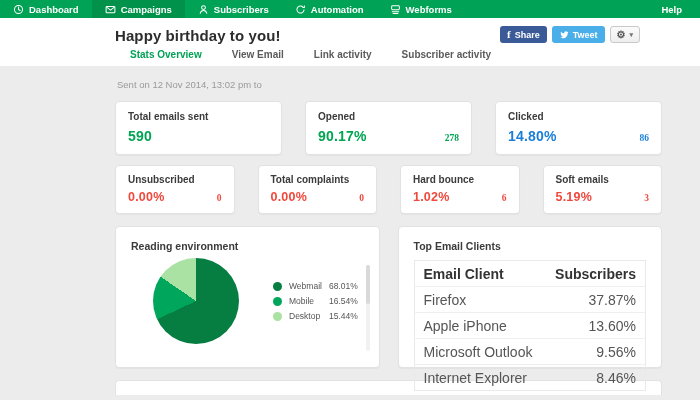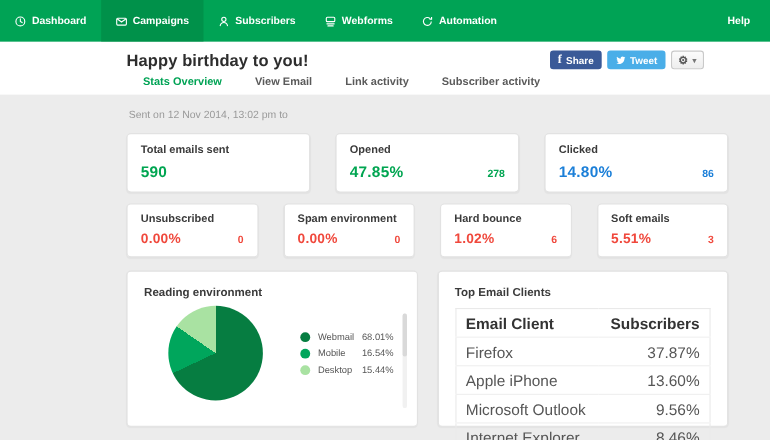--- a/index.html
+++ b/index.html
@@ -5,21 +5,21 @@
   * { box-sizing: border-box; margin: 0; padding: 0; }
   html,body { width:700px; height:400px; }
   body {
     font-family:"Liberation Sans", sans-serif;
     background:#ececec;
     overflow:hidden;
     -webkit-font-smoothing:antialiased;
   }
   
   .topnav {
-    height:38px; background:#00a355; display:flex; align-items:stretch;
+    height:18px; background:#00a355; display:flex; align-items:stretch;
     color:#fff; font-size:9.5px; font-weight:bold;
   }
   .nav-item { display:flex; align-items:center; gap:5px; padding:0 13px; cursor:pointer; }
   .nav-item.active { background:#00914a; }
   .nav-item svg { display:block; }
   .nav-help { margin-left:auto; display:flex; align-items:center; padding:0 18px; cursor:pointer; }
   
   header { background:#ffffff; height:48px; padding-left:115px; position:relative; }
   .page-title { font-size:15px; font-weight:bold; color:#2d2d2d; padding-top:9px; letter-spacing:.1px; }
   .tabs { position:absolute; left:130px; bottom:6px; display:flex; gap:30px; font-size:10px; font-weight:bold; color:#5a5a5a; }
@@ -39,21 +39,21 @@
   .content { padding:0 38px 0 115px; }
   .sent-line { font-size:9.5px; color:#9a9a9a; margin:13px 0 0 2px; }
   .card { background:#fff; border:1px solid #e2e2e2; border-radius:4px; box-shadow:0 1px 1px rgba(0,0,0,.04); }
   .cards-row { display:flex; gap:23px; }
   .row-1 { margin-top:11px; }
   .row-2 { margin-top:10px; }
   .stat-card { flex:1; padding:9px 12px 10px; }
   .stat-label { font-size:10px; font-weight:bold; color:#3b3b3b; }
   .stat-value-row { display:flex; align-items:baseline; justify-content:space-between; margin-top:6px; }
   .stat-value { font-size:14px; font-weight:bold; letter-spacing:.2px; }
-  .stat-count { font-size:9.5px; font-weight:bold; }
+  .stat-count { font-size:9.5px; font-weight:bold;font-family:Liberation Serif, serif; }
   .sm .stat-value { font-size:12.5px; }
   .sm { padding:8px 12px 9px; }
   .sm .stat-value-row { margin-top:5px; }
   .green { color:#00a551; } .blue { color:#1b7fd8;text-align:right; } .red { color:#f0483c; }
   
   .panel-row { display:flex; gap:18px; margin-top:12px; }
   .panel { flex:1; padding:13px 15px; height:142px; position:relative; }
   .panel-title { font-size:10.5px; font-weight:bold; color:#3b3b3b; }
   .chart-area { display:flex; align-items:center; margin-top:6px; }
   .pie { width:86px; height:86px; border-radius:50%; margin-left:22px; flex:none; }
@@ -95,31 +95,31 @@
   </div>
   <div class="nav-item">
     <svg width="11" height="11" viewBox="0 0 12 12">
         <circle cx="6" cy="3.9" r="2.1" fill="none" stroke="#fff" stroke-width="1.1"></circle>
         <path d="M2.4 10.2c.4-2.1 1.9-3.2 3.6-3.2s3.2 1.1 3.6 3.2" fill="none" stroke="#fff" stroke-width="1.1" stroke-linecap="round"></path>
       </svg>
     <span>Subscribers</span>
   </div>
   <div class="nav-item">
     <svg width="11" height="11" viewBox="0 0 12 12">
+        <path d="M9.9 6a3.9 3.9 0 1 1-1.2-2.8" fill="none" stroke="#fff" stroke-width="1.1"></path>
+        <path d="M10.2 1.6v2.1H8.1" fill="none" stroke="#fff" stroke-width="1.1"></path>
+      </svg>
+    <span>Automation</span>
+  </div>
+  <div class="nav-item">
+    <svg width="11" height="11" viewBox="0 0 12 12">
         <rect x="1.8" y="1.8" width="8.4" height="4.4" rx="1" fill="none" stroke="#fff" stroke-width="1.1"></rect>
         <path d="M2.4 8.4h7.2M3.4 10.4h5.2" stroke="#fff" stroke-width="1.1" stroke-linecap="round"></path>
       </svg>
     <span>Webforms</span>
-  </div>
-  <div class="nav-item">
-    <svg width="11" height="11" viewBox="0 0 12 12">
-        <path d="M9.9 6a3.9 3.9 0 1 1-1.2-2.8" fill="none" stroke="#fff" stroke-width="1.1"></path>
-        <path d="M10.2 1.6v2.1H8.1" fill="none" stroke="#fff" stroke-width="1.1"></path>
-      </svg>
-    <span>Automation</span>
   </div>
   <div class="nav-help">
     <span>Help</span>
   </div>
 </nav>
 
 <header>
   <div class="page-title">Happy birthday to you!</div>
   <div class="tabs">
     <span class="tab active">Stats Overview</span>
@@ -153,21 +153,21 @@
     <div class="card stat-card">
       <div class="stat-label">Total emails sent</div>
       <div class="stat-value-row">
         <span class="stat-value green">590</span>
         <span class="stat-count green"></span>
       </div>
     </div>
     <div class="card stat-card">
       <div class="stat-label">Opened</div>
       <div class="stat-value-row">
-        <span class="stat-value green">47.85%</span>
+        <span class="stat-value green">90.17%</span>
         <span class="stat-count green">278</span>
       </div>
     </div>
     <div class="card stat-card">
       <div class="stat-label">Clicked</div>
       <div class="stat-value-row">
         <span class="stat-value blue">14.80%</span>
         <span class="stat-count blue">86</span>
       </div>
     </div>
@@ -175,37 +175,37 @@
 
   <div class="cards-row row-2">
     <div class="card stat-card sm">
       <div class="stat-label">Unsubscribed</div>
       <div class="stat-value-row">
         <span class="stat-value red">0.00%</span>
         <span class="stat-count red">0</span>
       </div>
     </div>
     <div class="card stat-card sm">
-      <div class="stat-label">Spam environment</div>
+      <div class="stat-label">Total complaints</div>
       <div class="stat-value-row">
         <span class="stat-value red">0.00%</span>
         <span class="stat-count red">0</span>
       </div>
     </div>
     <div class="card stat-card sm">
       <div class="stat-label">Hard bounce</div>
       <div class="stat-value-row">
         <span class="stat-value red">1.02%</span>
         <span class="stat-count red">6</span>
       </div>
     </div>
     <div class="card stat-card sm">
       <div class="stat-label">Soft emails</div>
       <div class="stat-value-row">
-        <span class="stat-value red">5.51%</span>
+        <span class="stat-value red">5.19%</span>
         <span class="stat-count red">3</span>
       </div>
     </div>
   </div>
 
   <div class="panel-row">
 
     <div class="card panel">
       <div class="panel-title">Reading environment</div>
       <div class="chart-area">

